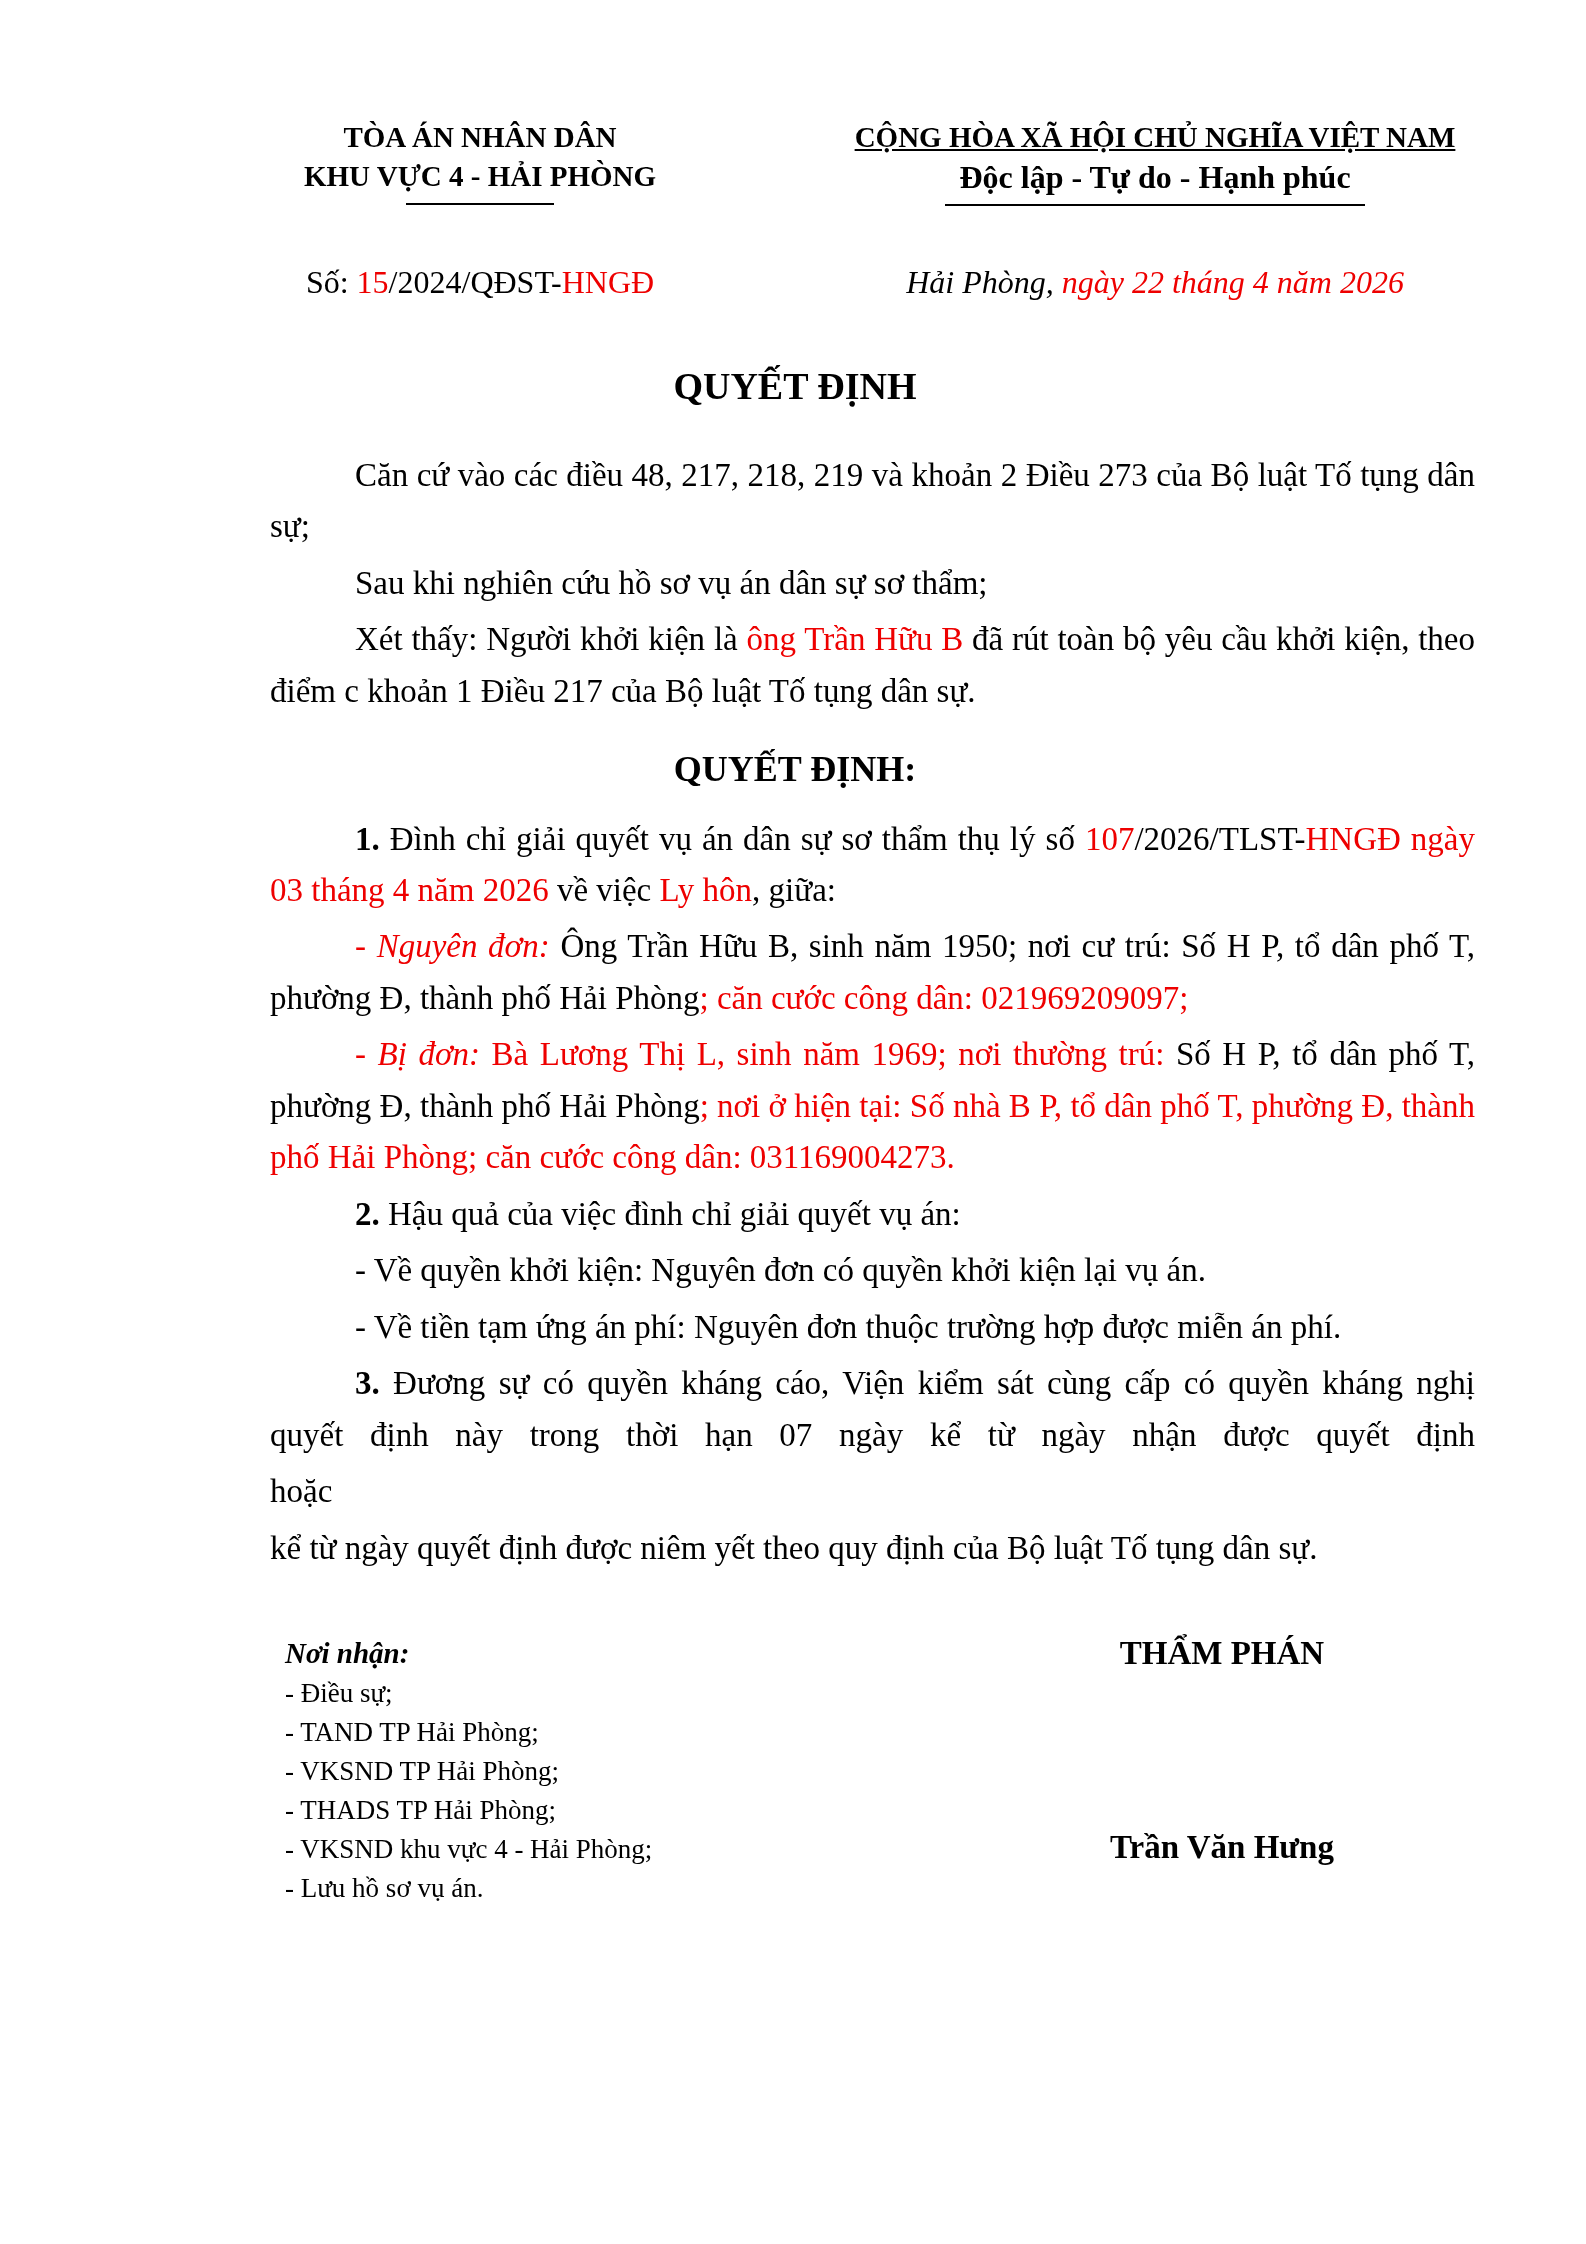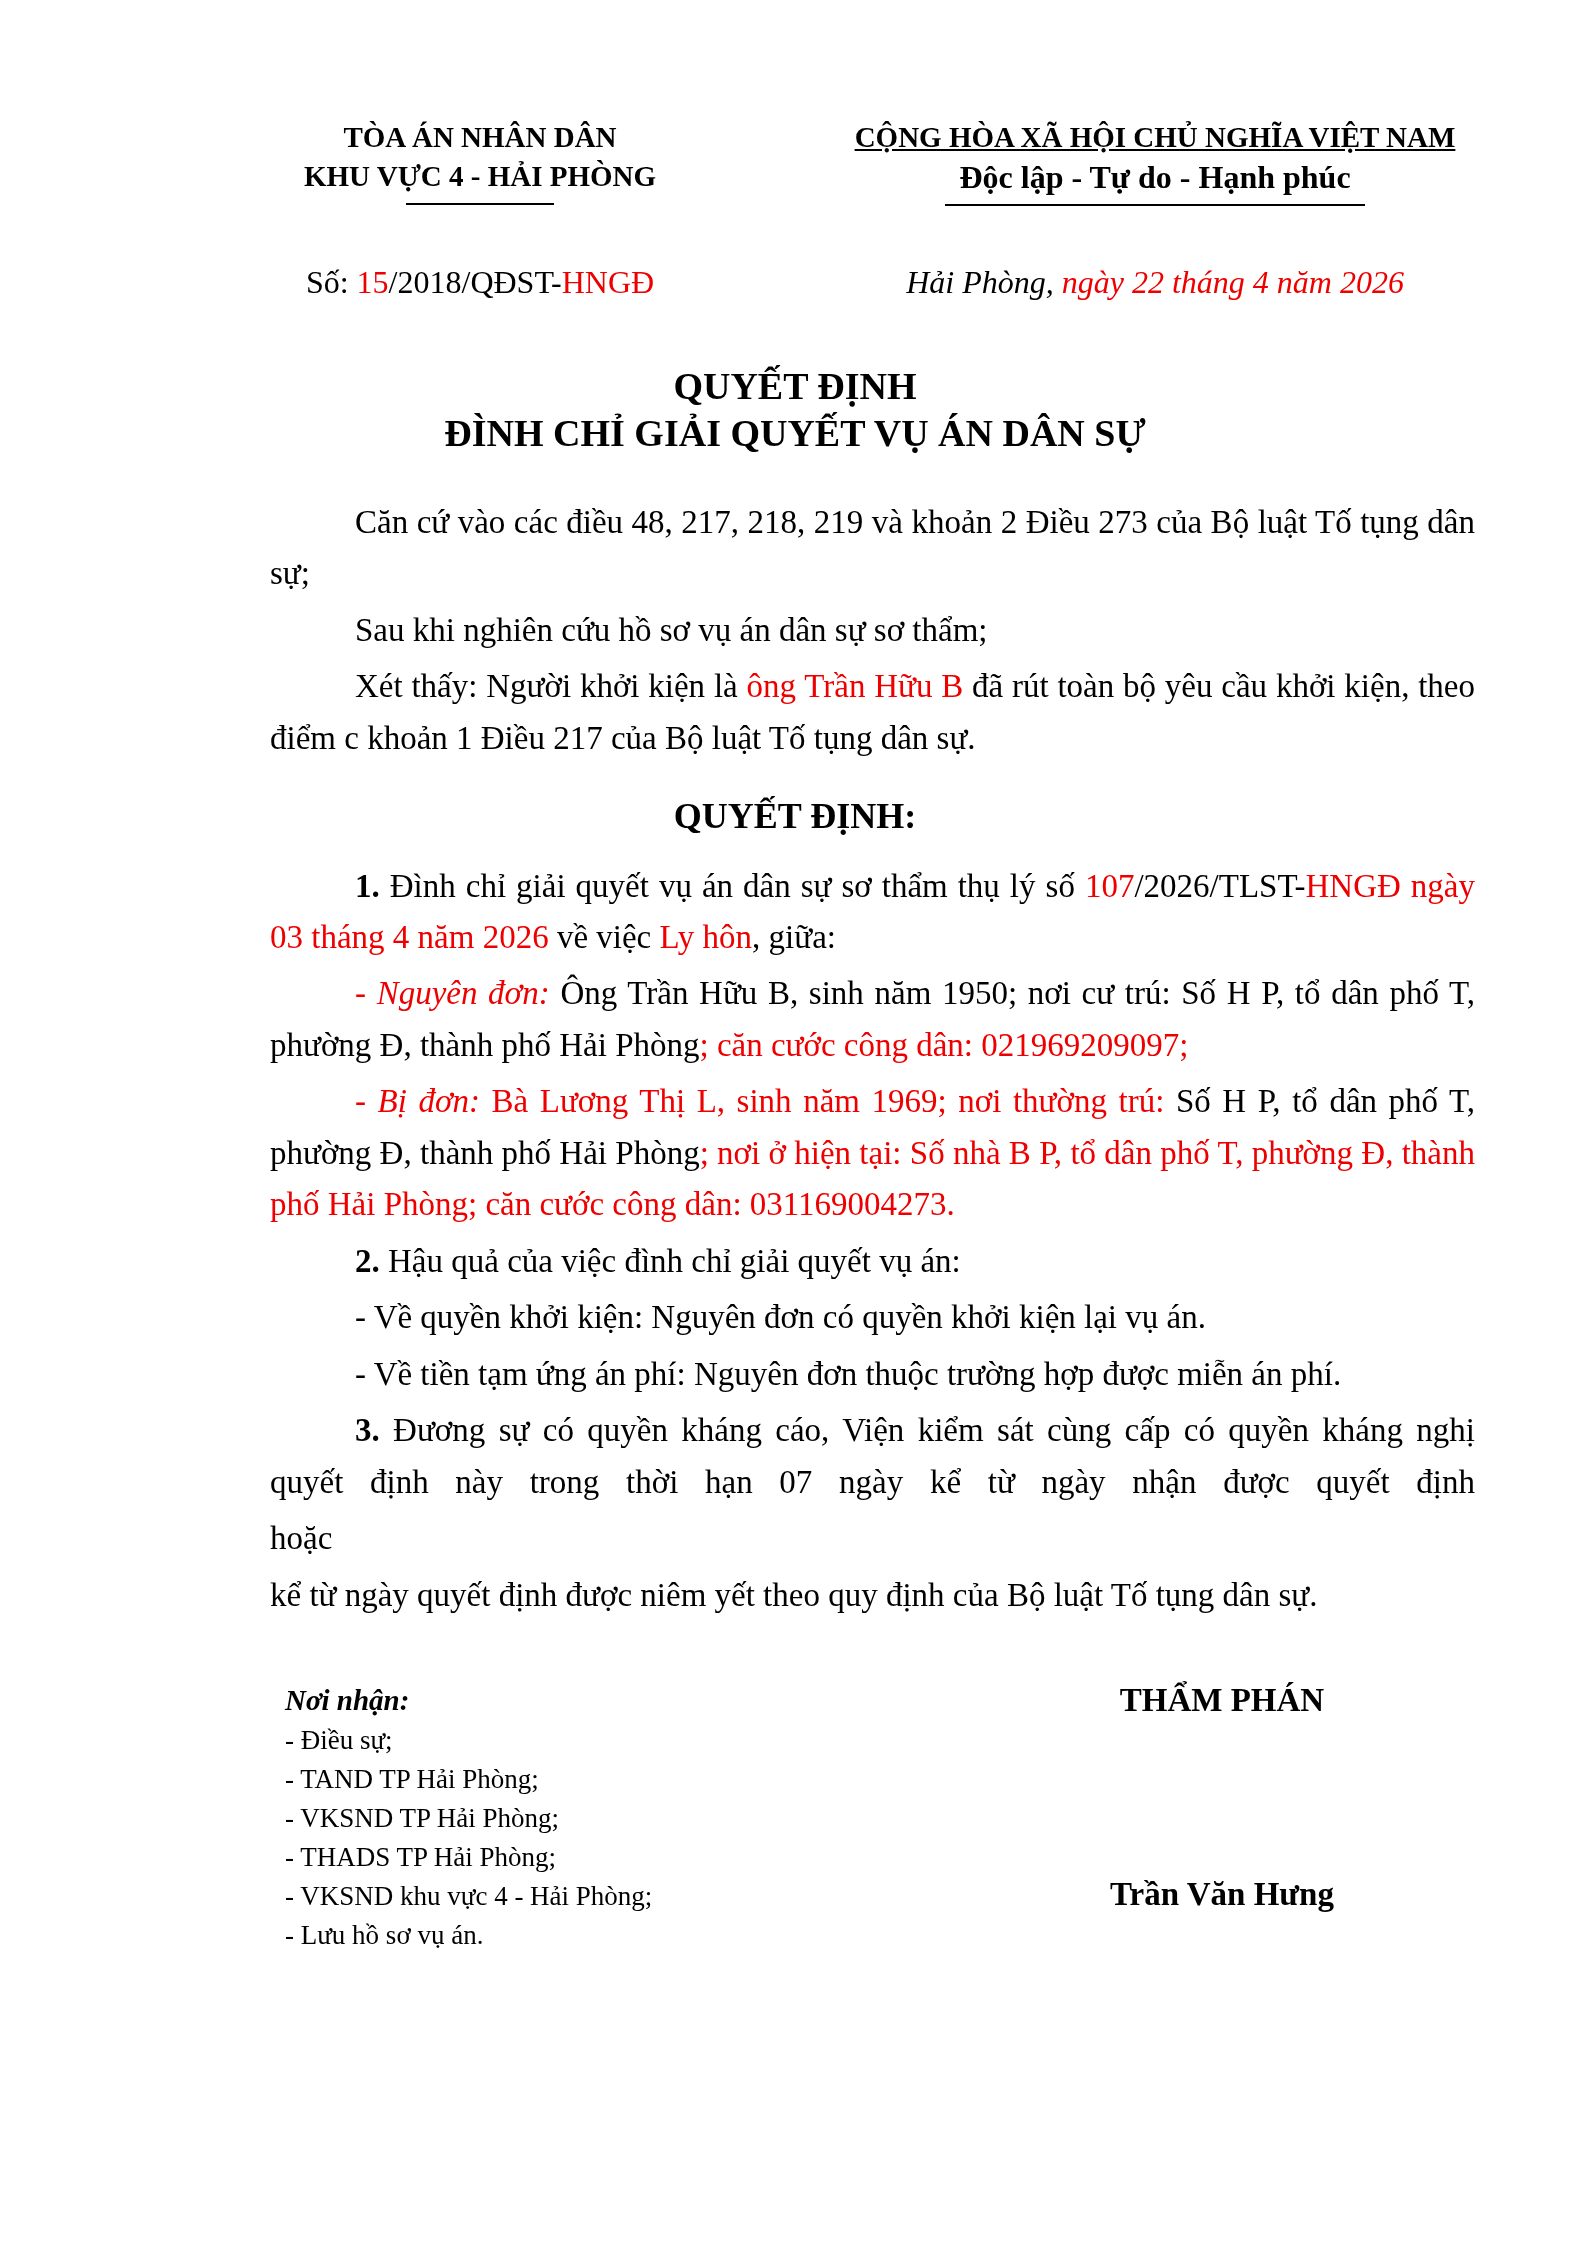--- a/index.html
+++ b/index.html
@@ -163,27 +163,26 @@
       <div class="rule rule-left"></div>
     </div>
     <div class="hcol-right">
       <div class="nation-line">CỘNG HÒA XÃ HỘI CHỦ NGHĨA VIỆT NAM</div>
       <div class="motto-line">Độc lập - Tự do - Hạnh phúc</div>
       <div class="rule rule-right"></div>
     </div>
   </div>
 
   <div class="subheader">
-    <div class="num-col"><span>Số: </span><span class="red">15</span><span>/2018/QĐST-</span><span class="red">HNGĐ</span></div>
+    <div class="num-col"><span>Số: </span><span class="red">15</span><span>/2024/QĐST-</span><span class="red">HNGĐ</span></div>
     <div class="date-col"><span>Hải Phòng, </span><span class="red">ngày 22 tháng 4 năm 2026</span></div>
   </div>
 
   <div class="title-block">
     <div class="title-line">QUYẾT ĐỊNH</div>
-    <div class="title-line">ĐÌNH CHỈ GIẢI QUYẾT VỤ ÁN DÂN SỰ</div>
   </div>
 
   <div class="body-block">
     <p>Căn cứ vào các điều 48, 217, 218, 219 và khoản 2 Điều 273 của Bộ luật Tố tụng dân sự;</p>
     <p>Sau khi nghiên cứu hồ sơ vụ án dân sự sơ thẩm;</p>
     <p><span>Xét thấy: Người khởi kiện là </span><span class="red">ông Trần Hữu B </span><span>đã rút toàn bộ yêu cầu khởi kiện, theo điểm c khoản 1 Điều 217 của Bộ luật Tố tụng dân sự.</span></p>
 
     <p class="decision-heading">QUYẾT ĐỊNH:</p>
 
     <p><span class="bold">1.</span><span> Đình chỉ giải quyết vụ án dân sự sơ thẩm thụ lý số </span><span class="red">107</span><span>/2026/TLST-</span><span class="red">HNGĐ ngày 03 tháng 4 năm 2026</span><span> về việc </span><span class="red">Ly hôn</span><span>, giữa:</span></p>

